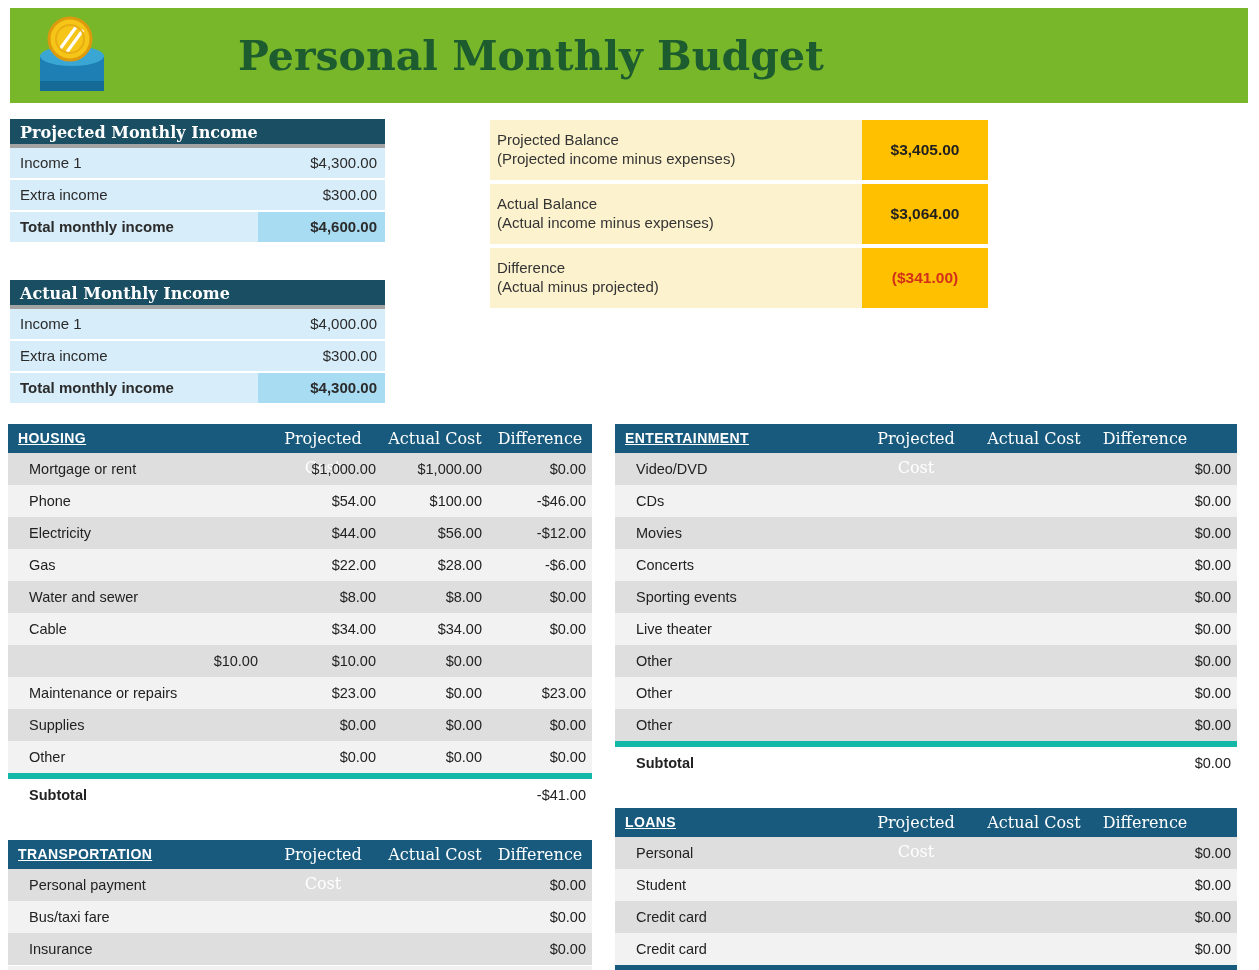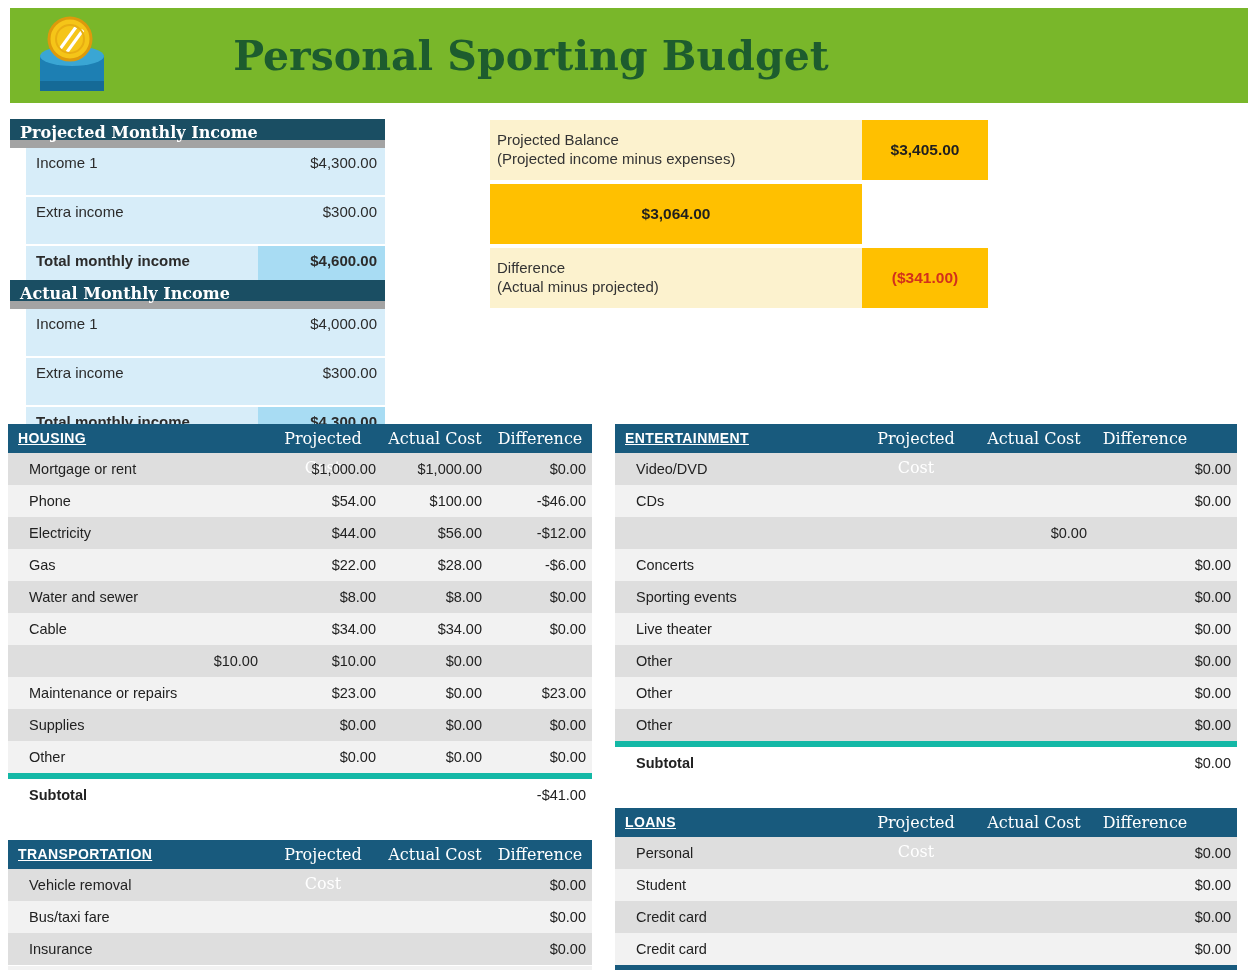--- a/index.html
+++ b/index.html
@@ -10,22 +10,22 @@
   
   .banner{position:absolute;left:10px;top:8px;width:1238px;height:95px;background:#79B72A;}
   .banner h1{position:absolute;top:50%;left:50%;transform:translate(-50%,-50%) translateX(-98px);
     font-family:"DejaVu Serif","Liberation Serif",serif;font-weight:700;font-size:41px;
     color:#1D5C2E;white-space:nowrap;}
   .logo{position:absolute;left:14px;top:5px;width:92px;height:86px;}
 
   
   .income-table{position:absolute;left:10px;width:375px;}
   .inc-header{height:29px;background:#1A4E63;color:#fff;font-family:"DejaVu Serif","Liberation Serif",serif;
-    font-weight:700;font-size:16px;line-height:28px;padding-left:10px;border-bottom:8px solid #a3a3a3;}
-  .inc-row{display:grid;grid-template-columns:1fr 127px;height:49px;border-bottom:2px solid #fff;background:#D7EDF9;margin-left:16px;}
+    font-weight:700;font-size:16px;line-height:28px;padding-left:10px;border-bottom:4px solid #a3a3a3;}
+  .inc-row{display:grid;grid-template-columns:1fr 127px;height:32px;border-bottom:2px solid #fff;background:#D7EDF9;}
   .inc-label{line-height:30px;padding-left:10px;font-size:15px;color:#2b2b2b;}
   .inc-value{line-height:30px;text-align:right;padding-right:8px;font-size:15px;color:#2b2b2b;}
   .inc-row.total .inc-label{font-weight:700;}
   .inc-row.total .inc-value{font-weight:700;background:#A8DCF3;}
 
   
   .summary{position:absolute;left:490px;top:120px;width:498px;}
   .sum-row{display:grid;grid-template-columns:1fr 126px;height:60px;margin-bottom:4px;}
   .sum-label{background:#FCF2CE;padding:10px 0 0 7px;}
   .sum-title,.sum-sub{font-size:15px;line-height:19px;color:#333;}
@@ -64,21 +64,21 @@
       <svg width="92" height="86" viewBox="0 0 92 86" aria-hidden="true">
         <rect x="16" y="42" width="64" height="36" fill="#1D7FB3"></rect>
         <rect x="16" y="68" width="64" height="10" fill="#156A97"></rect>
         <ellipse cx="48" cy="43" rx="32" ry="10" fill="#3AA6D4"></ellipse>
         <circle cx="46" cy="26" r="21" fill="#F5C518" stroke="#DD9A0C" stroke-width="3"></circle>
         <line x1="36" y1="36" x2="52" y2="14" stroke="#fff" stroke-width="3"></line>
         <line x1="43" y1="39" x2="59" y2="17" stroke="#fff" stroke-width="3"></line>
         <circle cx="46" cy="26" r="14" fill="none" stroke="#E8AE12" stroke-width="2"></circle>
       </svg>
     </div>
-    <h1>Personal Sporting Budget</h1>
+    <h1>Personal Monthly Budget</h1>
   </header>
 
   <div class="income-table" style="top:119px">
     <div class="inc-header">Projected Monthly Income</div>
     <div class="inc-row">
       <div class="inc-label">Income 1</div>
       <div class="inc-value">$4,300.00</div>
     </div>
     <div class="inc-row">
       <div class="inc-label">Extra income</div>
@@ -108,20 +108,24 @@
 
   <div class="summary">
     <div class="sum-row">
       <div class="sum-label">
         <div class="sum-title">Projected Balance</div>
         <div class="sum-sub">(Projected income minus expenses)</div>
       </div>
       <div class="sum-value">$3,405.00</div>
     </div>
     <div class="sum-row">
+      <div class="sum-label">
+        <div class="sum-title">Actual Balance</div>
+        <div class="sum-sub">(Actual income minus expenses)</div>
+      </div>
       <div class="sum-value">$3,064.00</div>
     </div>
     <div class="sum-row">
       <div class="sum-label">
         <div class="sum-title">Difference</div>
         <div class="sum-sub">(Actual minus projected)</div>
       </div>
       <div class="sum-value neg">($341.00)</div>
     </div>
   </div>
@@ -212,20 +216,21 @@
         <div class="cell num"></div>
         <div class="cell num">$0.00</div>
       </div>
       <div class="exp-row lite">
         <div class="cell lbl">CDs</div>
         <div class="cell num"></div>
         <div class="cell num"></div>
         <div class="cell num">$0.00</div>
       </div>
       <div class="exp-row shade">
+        <div class="cell lbl">Movies</div>
         <div class="cell num"></div>
         <div class="cell num"></div>
         <div class="cell num">$0.00</div>
       </div>
       <div class="exp-row lite">
         <div class="cell lbl">Concerts</div>
         <div class="cell num"></div>
         <div class="cell num"></div>
         <div class="cell num">$0.00</div>
       </div>
@@ -267,21 +272,21 @@
       </div>
     </div>
   <div class="exp-table" style="left:8px;top:840px;width:584px">
       <div class="exp-head">
         <div class="exp-title">TRANSPORTATION</div>
         <div class="exp-col c1">Projected Cost</div>
         <div class="exp-col c2">Actual Cost</div>
         <div class="exp-col c3">Difference</div>
       </div>
       <div class="exp-row shade">
-        <div class="cell lbl">Vehicle removal</div>
+        <div class="cell lbl">Personal payment</div>
         <div class="cell num"></div>
         <div class="cell num"></div>
         <div class="cell num">$0.00</div>
       </div>
       <div class="exp-row lite">
         <div class="cell lbl">Bus/taxi fare</div>
         <div class="cell num"></div>
         <div class="cell num"></div>
         <div class="cell num">$0.00</div>
       </div>

